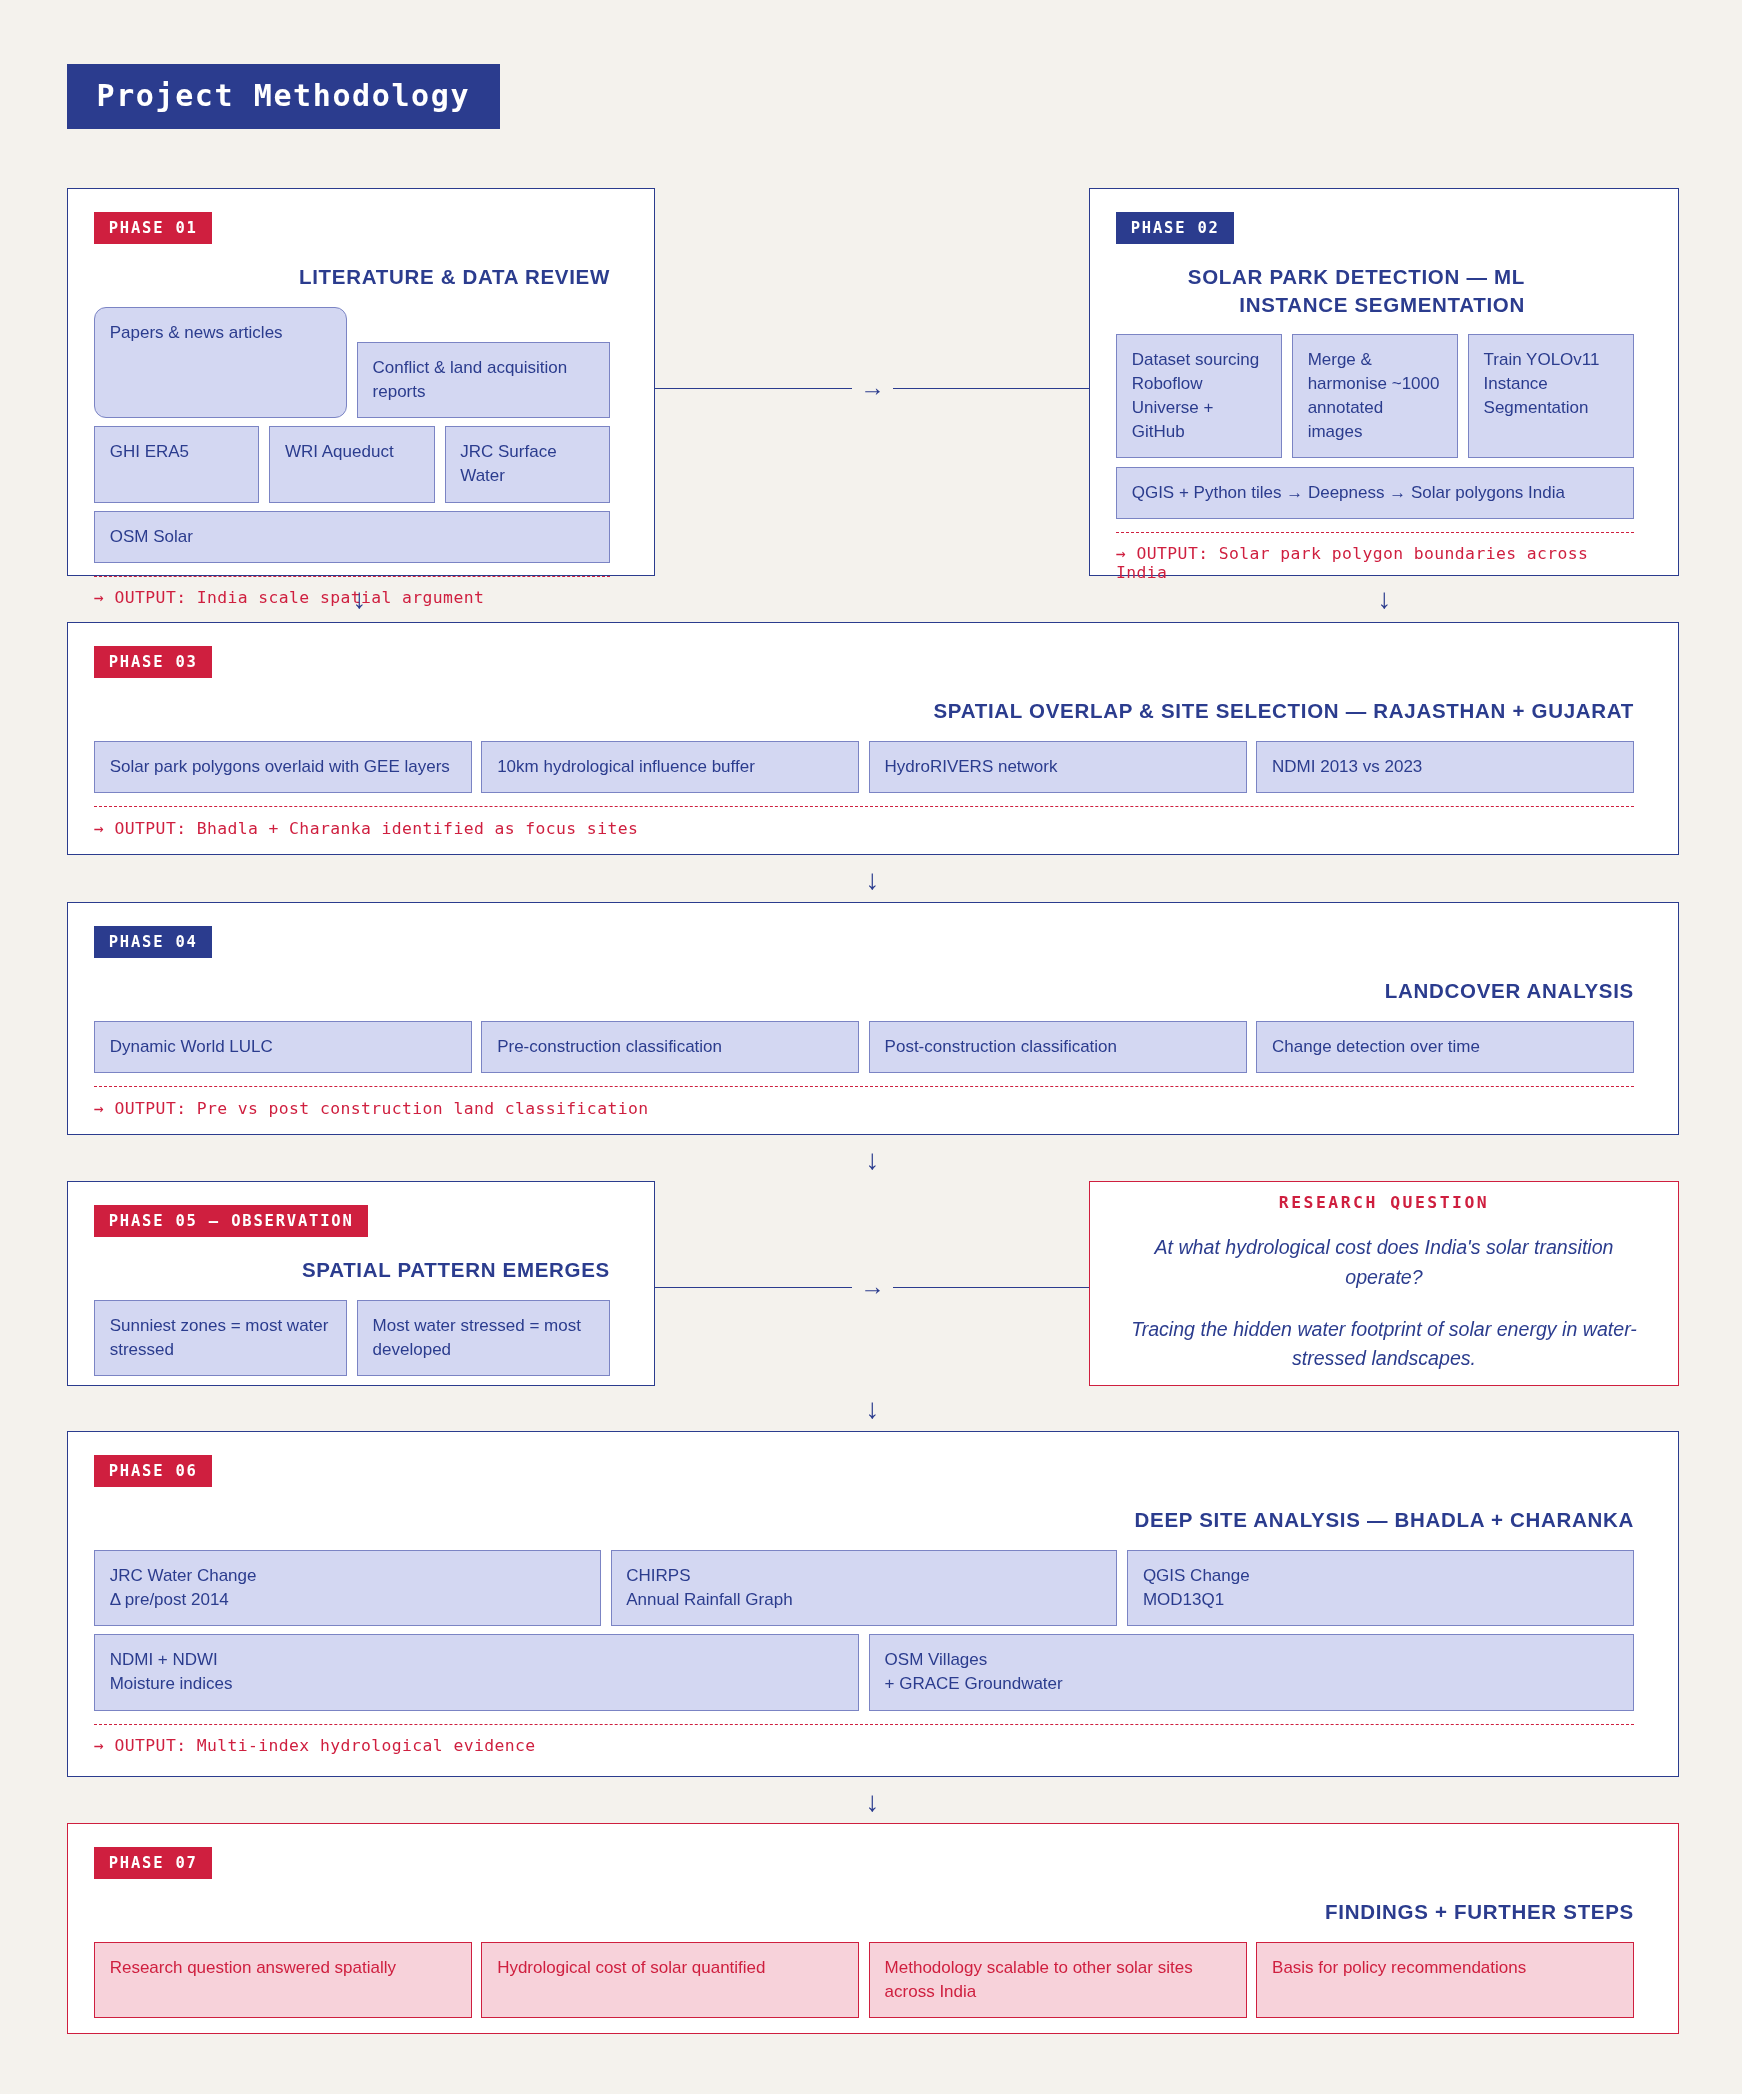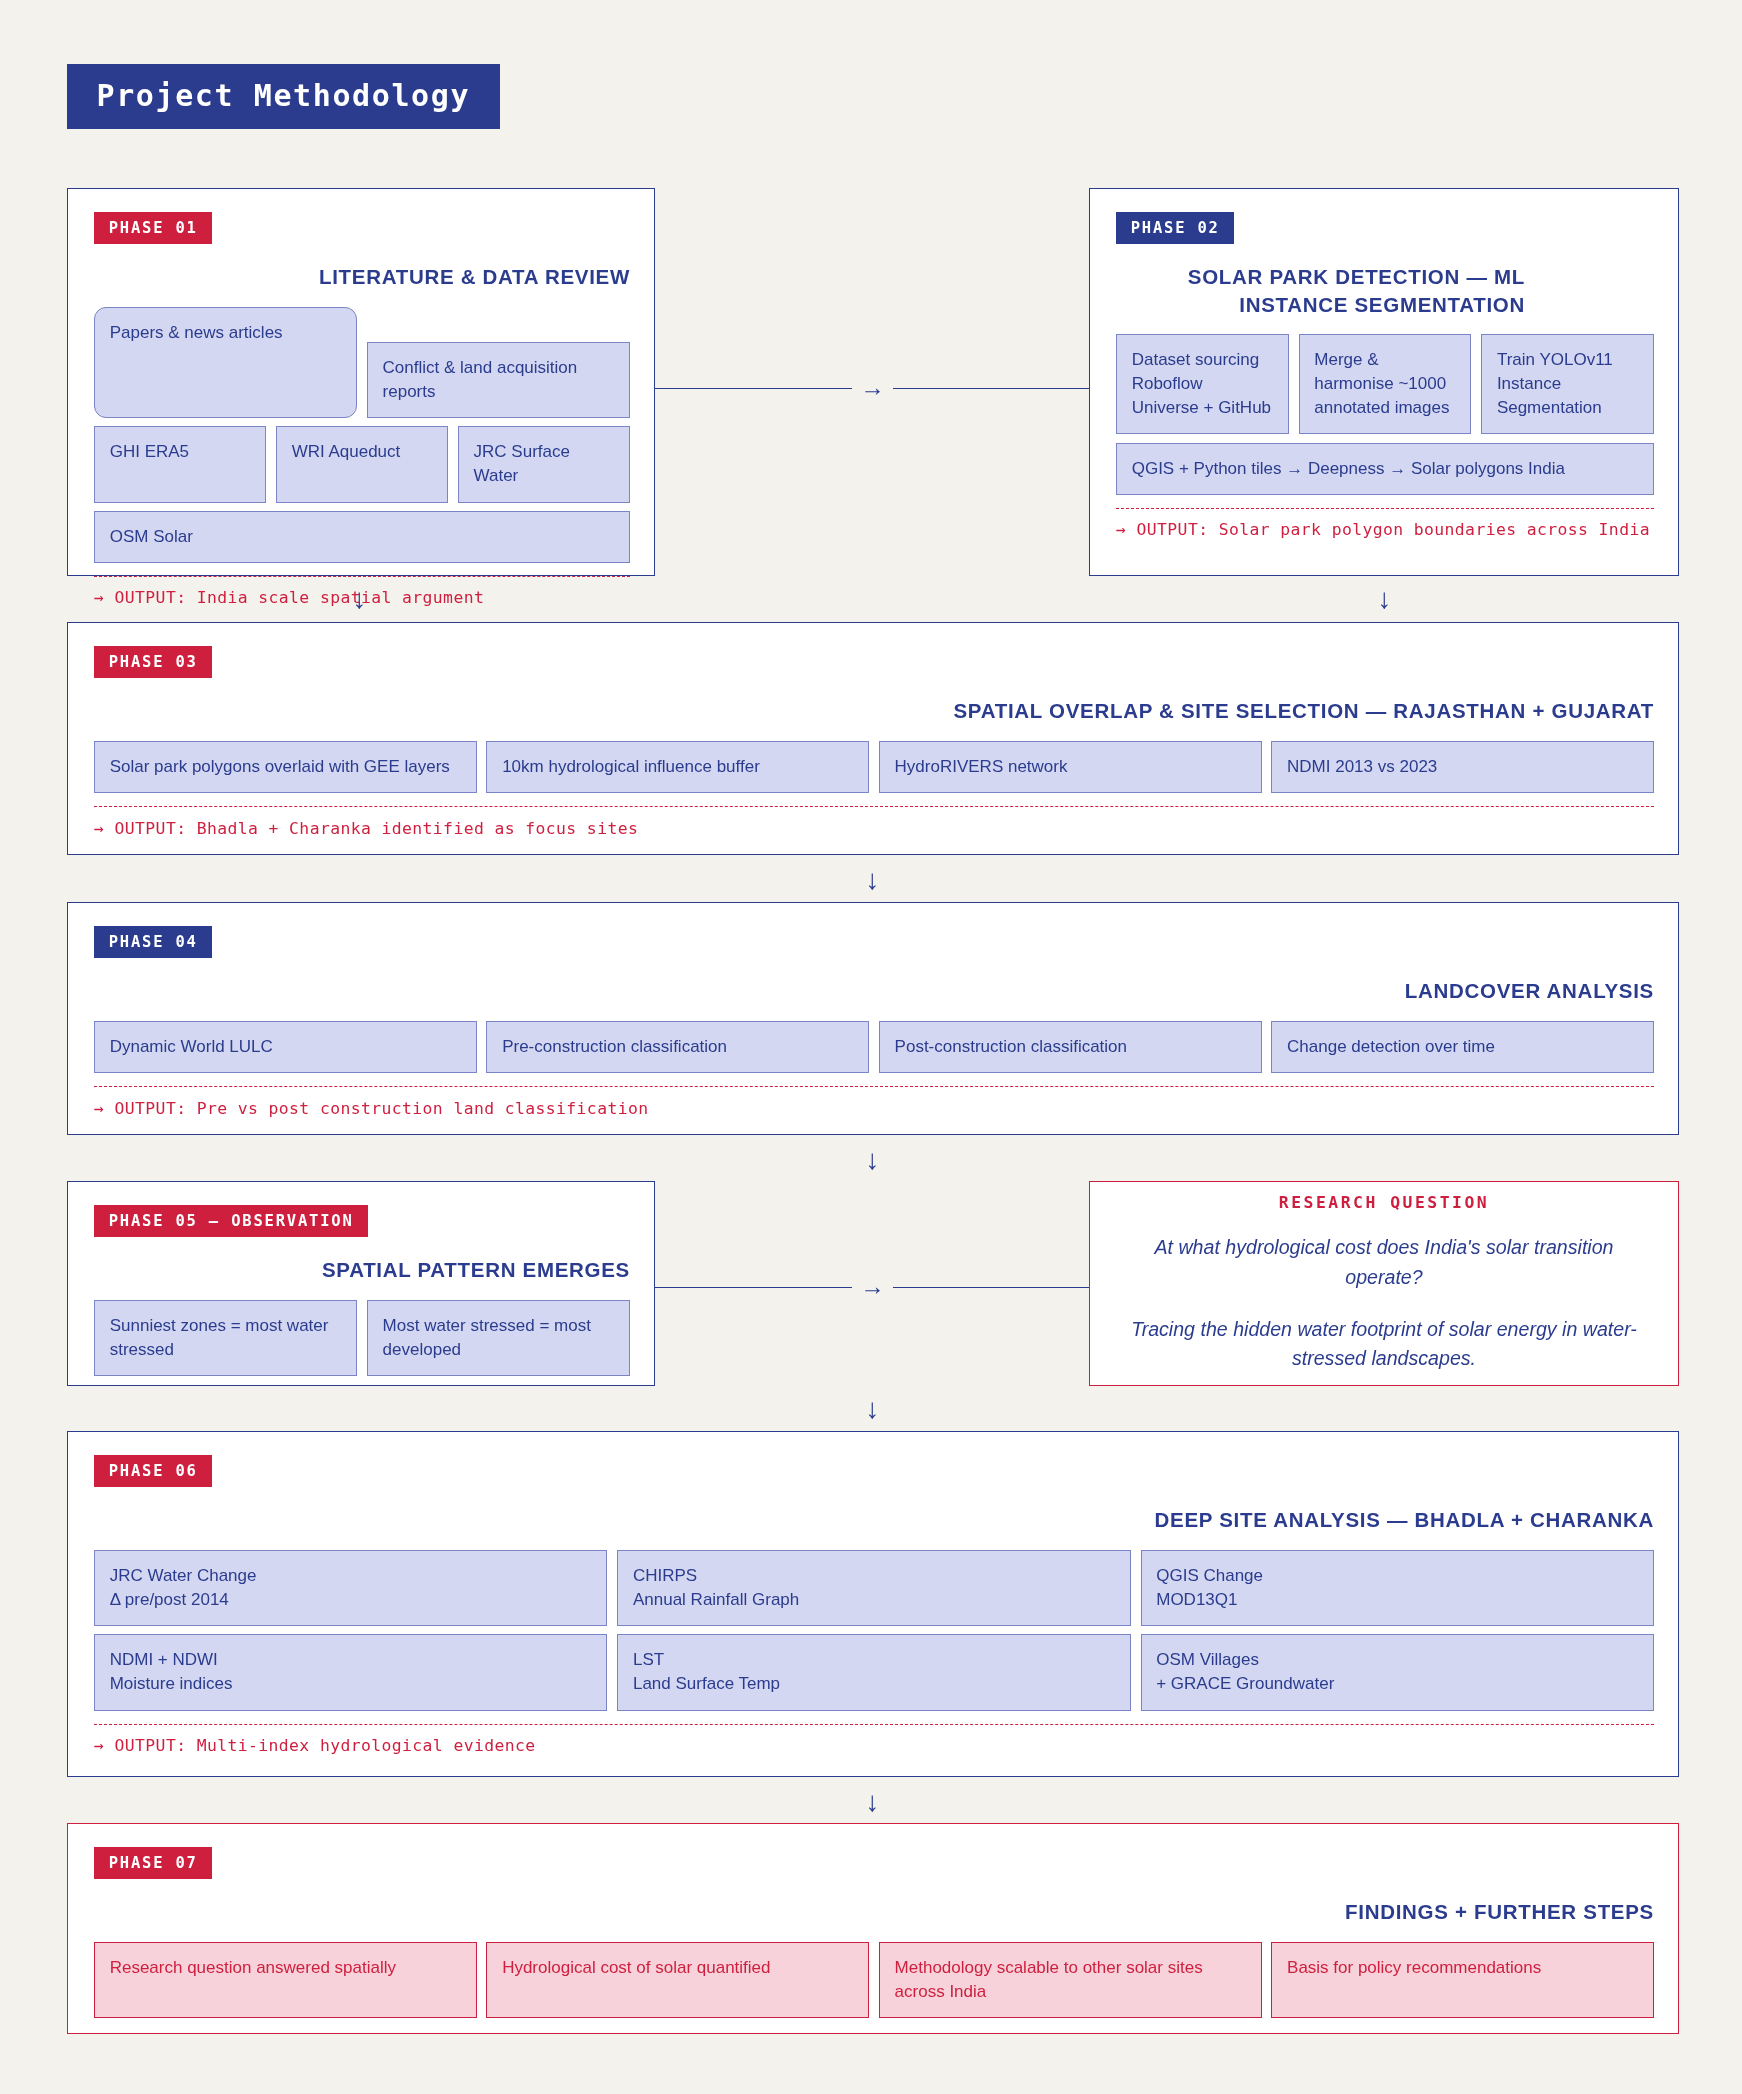--- a/index.html
+++ b/index.html
@@ -25,21 +25,21 @@
     font-weight: bold;
     letter-spacing: 1.6px;
     padding: 14px 29.5px 15.5px 29.5px;
   }
 
   
   .card {
     position: absolute;
     background: #ffffff;
     border: 1.6px solid #2b3c8e;
-    padding: 23px 24px 21px 26px;
+    padding: 23px 44px 21px 26px;
   }
   .card.red-border { border-color: #cf1f3f; }
 
   .badge {
     display: inline-block;
     color: #ffffff;
     font-family: "DejaVu Sans Mono", monospace;
     font-size: 15.5px;
     font-weight: bold;
     letter-spacing: 1.8px;
@@ -292,22 +292,20 @@
     <div class="box" style="min-height:51px; white-space:pre-line;"><span class="inner">JRC Water Change
 Δ pre/post 2014</span></div>
     <div class="box" style="min-height:51px; white-space:pre-line;"><span class="inner">CHIRPS
 Annual Rainfall Graph</span></div>
     <div class="box" style="min-height:51px; white-space:pre-line;"><span class="inner">QGIS Change
 MOD13Q1</span></div>
   </div>
   <div class="row">
     <div class="box" style="min-height:51px; white-space:pre-line;"><span class="inner">NDMI + NDWI
 Moisture indices</span></div>
-    <div class="box" style="min-height:51px; white-space:pre-line;"><span class="inner">LST
-Land Surface Temp</span></div>
     <div class="box" style="min-height:51px; white-space:pre-line;"><span class="inner">OSM Villages
 + GRACE Groundwater</span></div>
   </div>
   <div class="divider"></div>
   <div class="output">→ OUTPUT: Multi-index hydrological evidence</div>
 </div>
 
 <div class="v-conn" style="left:840px; top:1788px; width:65px;">↓</div>
 
 <div class="card red-border" style="left:67px; top:1823px; width:1612px; height:211px;">

